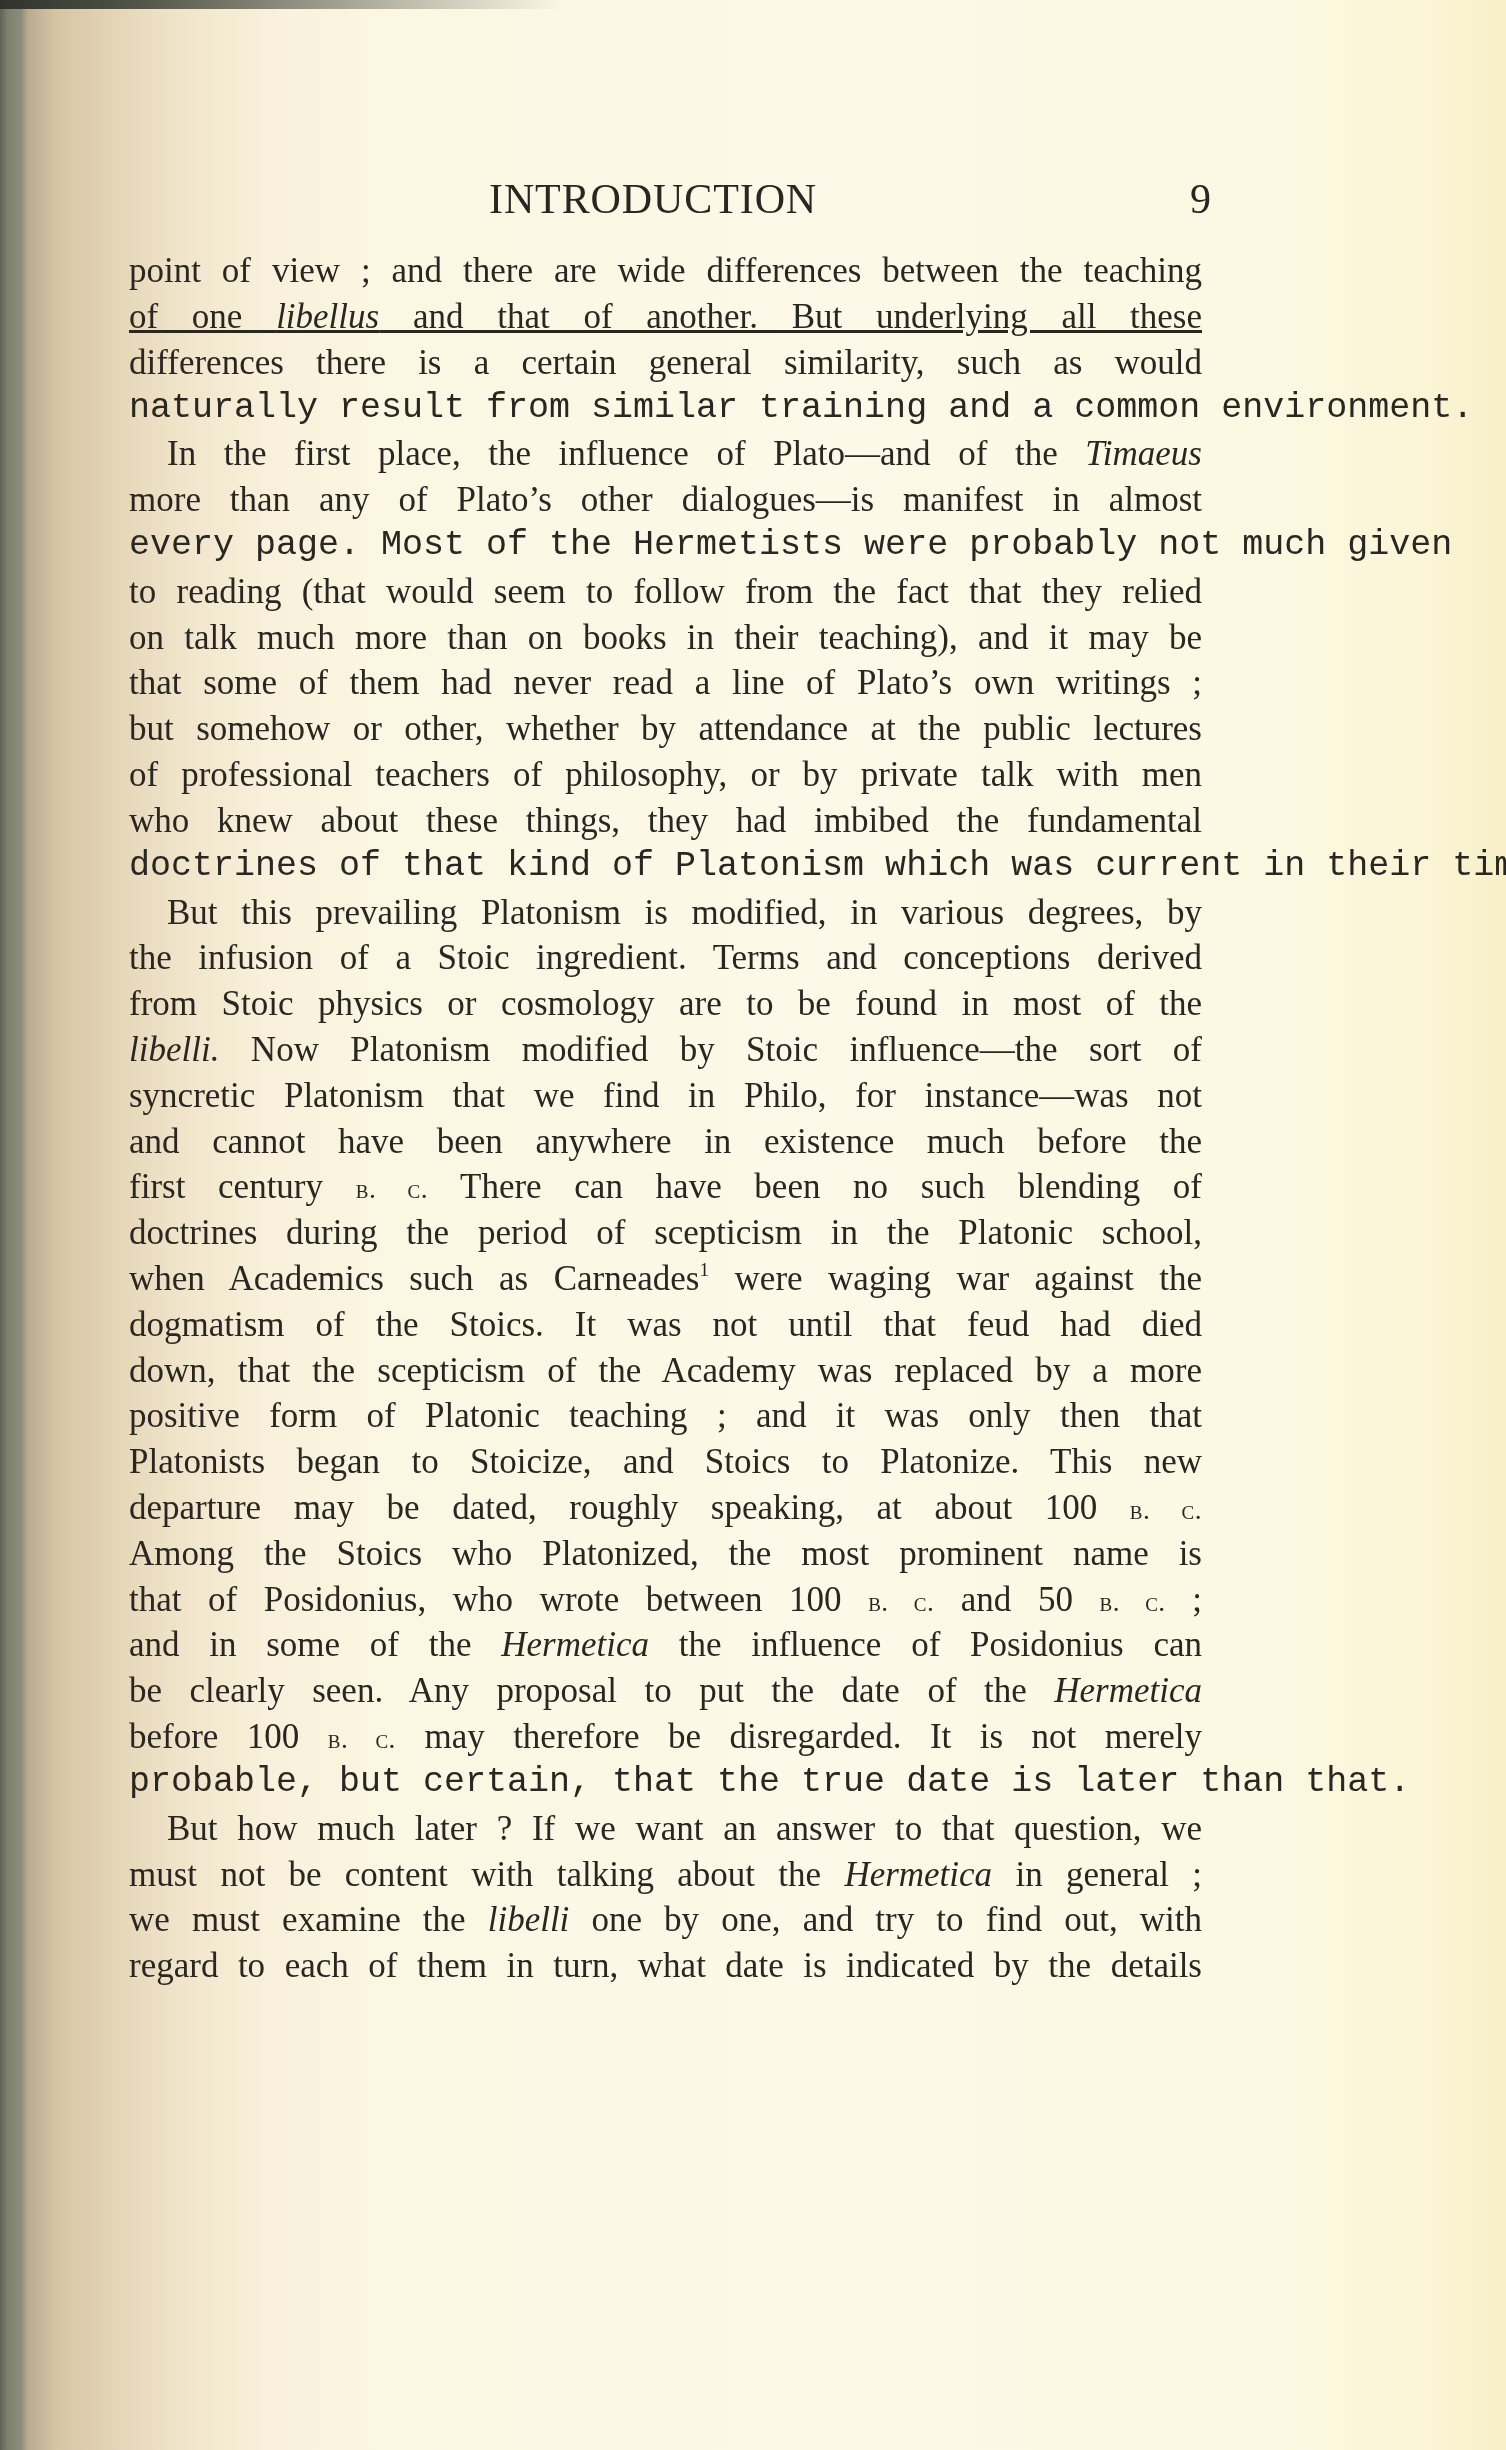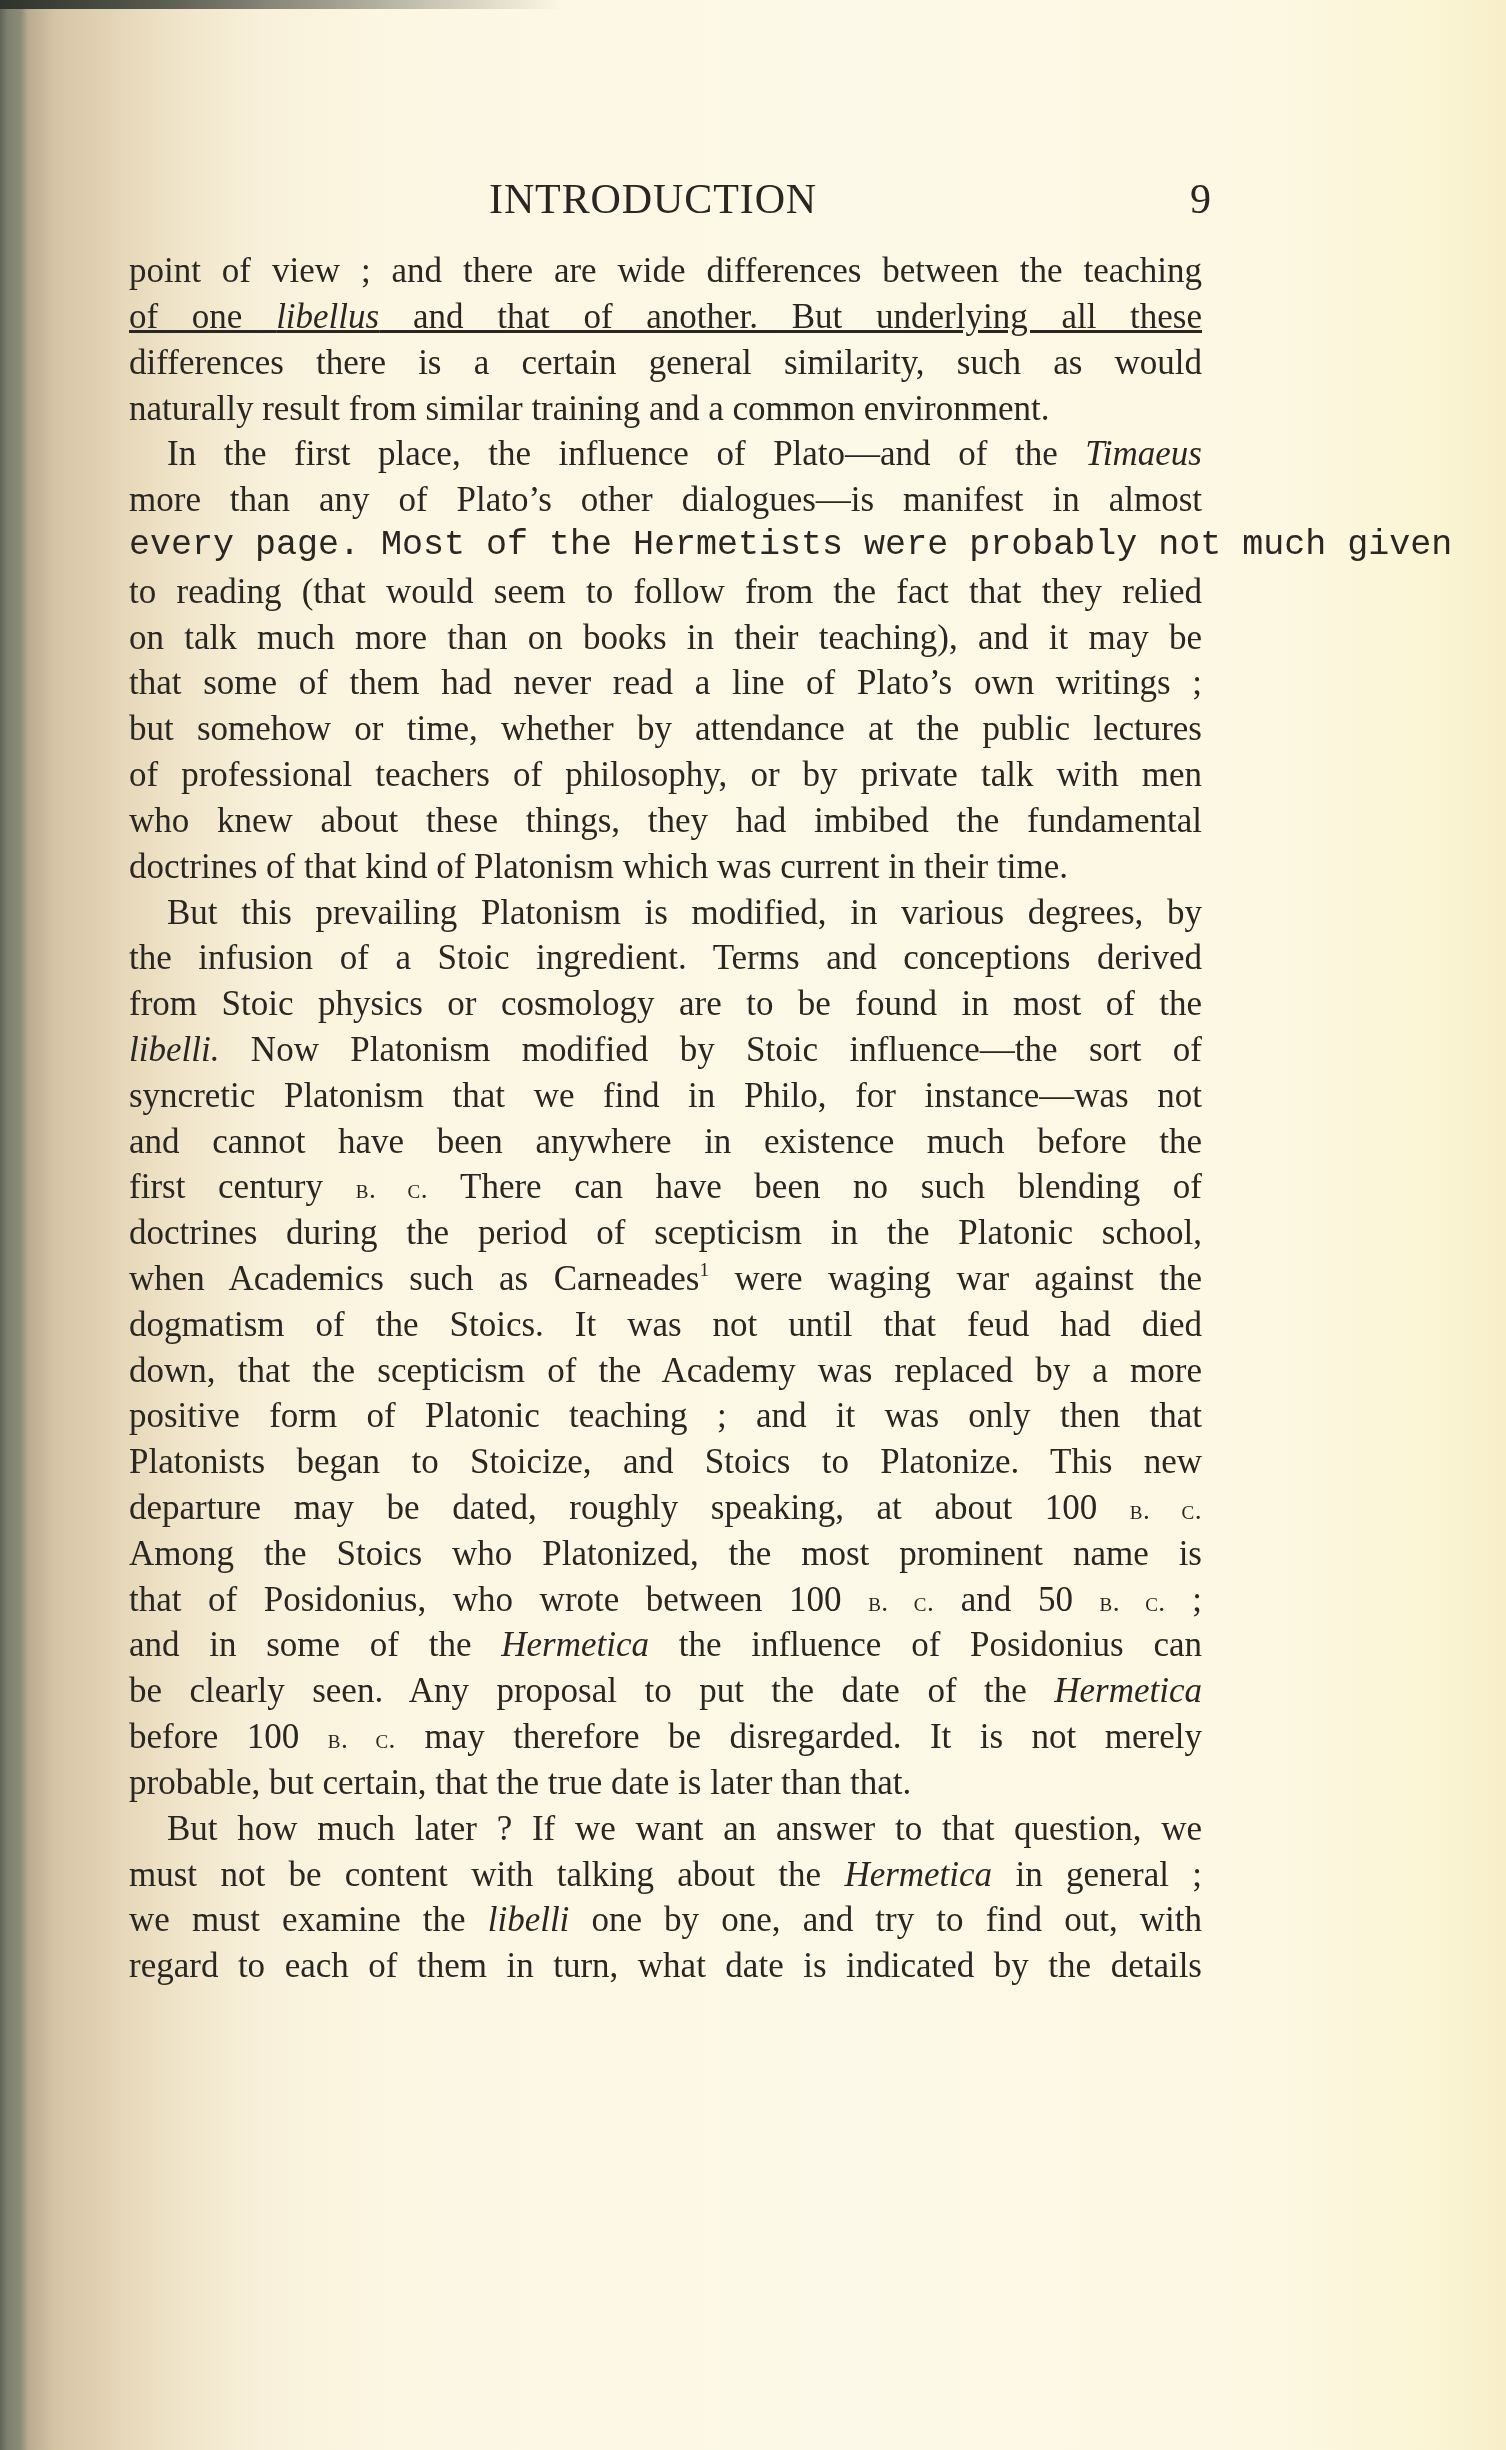--- a/index.html
+++ b/index.html
@@ -26,21 +26,21 @@
       position: absolute; left: 1183px; top: 165px; width: 28px; height: 56px;
       font-size: 42px; line-height: 56px; text-align: right;
     }
     .body-text { position: absolute; left: 129px; top: 0; width: 1073px; }
     .line {
       position: absolute; left: 0; width: 1073px; height: 45px;
       font-size: 35px; line-height: 45px; white-space: nowrap;
       text-align: justify; text-align-last: justify;
     }
     .line.indent { padding-left: 38px; width: 1035px; }
-    .line.last { text-align: right; text-align-last: left; }
+    .line.last { text-align: right; text-align-last: left; font-family: Liberation Mono, monospace; }
     .line i, .fn i { font-style: italic; }
     .sc { font-variant: small-caps; font-size: 0.78em; letter-spacing: 0.5px; }
     .sup { font-size: 0.55em; vertical-align: 0.75em; line-height: 0; }
     .footnote {
       position: absolute; left: 294px; top: 2031px; width: 845px; height: 41px;
       font-size: 29px; line-height: 41px; white-space: nowrap;
     }
     .footnote .fn-mark { font-size: 0.6em; vertical-align: 0.7em; margin-right: 9.4px; line-height: 0; }
   </style>
 </head>
@@ -56,21 +56,21 @@
       <div class="line" style="top: 242px;"><span>point of view ; and there are wide differences between the teaching</span></div>
       <div class="line" style="top: 288px; text-decoration: underline;"><span>of one </span><i>libellus</i><span> and that of another.  But underlying all these</span></div>
       <div class="line" style="top: 334px;"><span>differences there is a certain general similarity, such as would</span></div>
       <div class="line last" style="top: 380px;"><span>naturally result from similar training and a common environment.</span></div>
       <div class="line indent" style="top: 425px;"><span>In the first place, the influence of Plato—and of the </span><i>Timaeus</i></div>
       <div class="line" style="top: 471px;"><span>more than any of Plato’s other dialogues—is manifest in almost</span></div>
       <div class="line" style="top: 517px; font-family: Liberation Mono, monospace;"><span>every page.  Most of the Hermetists were probably not much given</span></div>
       <div class="line" style="top: 563px;"><span>to reading (that would seem to follow from the fact that they relied</span></div>
       <div class="line" style="top: 609px;"><span>on talk much more than on books in their teaching), and it may be</span></div>
       <div class="line" style="top: 654px;"><span>that some of them had never read a line of Plato’s own writings ;</span></div>
-      <div class="line" style="top: 700px;"><span>but somehow or time, whether by attendance at the public lectures</span></div>
+      <div class="line" style="top: 700px;"><span>but somehow or other, whether by attendance at the public lectures</span></div>
       <div class="line" style="top: 746px;"><span>of professional teachers of philosophy, or by private talk with men</span></div>
       <div class="line" style="top: 792px;"><span>who knew about these things, they had imbibed the fundamental</span></div>
       <div class="line last" style="top: 838px;"><span>doctrines of that kind of Platonism which was current in their time.</span></div>
       <div class="line indent" style="top: 884px;"><span>But this prevailing Platonism is modified, in various degrees, by</span></div>
       <div class="line" style="top: 929px;"><span>the infusion of a Stoic ingredient.  Terms and conceptions derived</span></div>
       <div class="line" style="top: 975px;"><span>from Stoic physics or cosmology are to be found in most of the</span></div>
       <div class="line" style="top: 1021px;"><i>libelli.</i><span>  Now Platonism modified by Stoic influence—the sort of</span></div>
       <div class="line" style="top: 1067px;"><span>syncretic Platonism that we find in Philo, for instance—was not</span></div>
       <div class="line" style="top: 1113px;"><span>and cannot have been anywhere in existence much before the</span></div>
       <div class="line" style="top: 1158px;"><span>first century </span><span class="sc">b. c.</span><span>  There can have been no such blending of</span></div>

